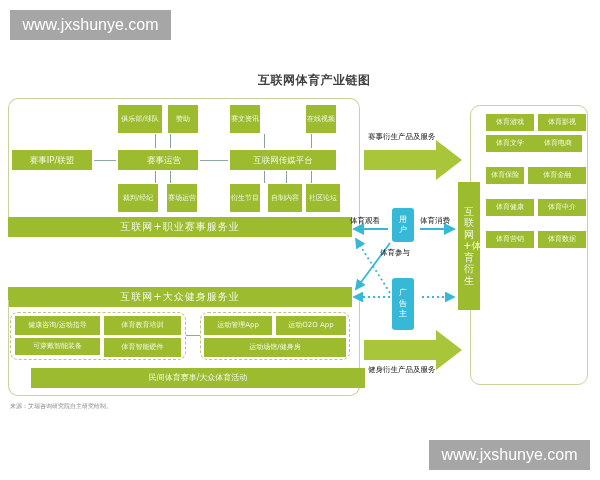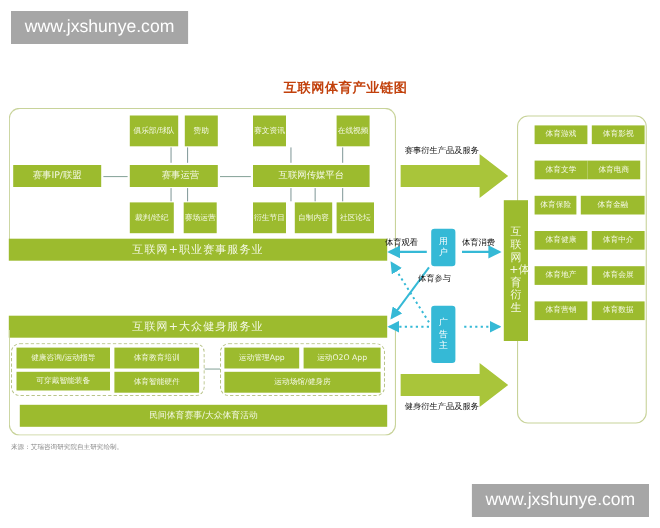--- a/index.html
+++ b/index.html
@@ -1,19 +1,19 @@
 <!DOCTYPE html>
 <html><head>
 <meta charset="utf-8">
 <style>
   * { margin: 0; padding: 0; box-sizing: border-box; }
   body { width: 600px; height: 480px; background: #ffffff; position: relative; overflow: hidden; font-family: "DejaVu Sans", sans-serif; }
   .abs { position: absolute; }
   .watermark { background: #a6a6a6; color: #ffffff; font-family: "Liberation Sans", sans-serif; font-size: 16px; display: flex; align-items: center; justify-content: center; }
-  .title { font-size: 12px; font-weight: bold; color: #c2410c; letter-spacing: 0.5px; }
+  .title { font-size: 12px; font-weight: bold; color: #404040; letter-spacing: 0.5px; }
   .frame { border: 1.5px solid #c8d39a; border-radius: 10px; }
   .gbox { background: #9cbb2e; color: #f4f8e4; font-size: 7px; display: flex; align-items: center; justify-content: center; text-align: center; line-height: 1.25; }
   .gbar { background: #9cbb2e; color: #f4f8e4; font-size: 10px; display: flex; align-items: center; justify-content: center; letter-spacing: 1px; }
   .dashed { border: 1.5px dashed #b9c48a; border-radius: 8px; }
   .cyan { background: #35b9d6; color: #fff; font-size: 8px; display: flex; align-items: center; justify-content: center; text-align: center; line-height: 1.3; border-radius: 3px; }
   .lbl { font-size: 7.5px; color: #111; white-space: nowrap; }
   .src { font-size: 6px; color: #888; }
   .vcol { background: #9cbb2e; color: #f4f8e4; font-size: 10px; display: flex; flex-direction: column; align-items: center; justify-content: center; line-height: 1.15; }
   .arrow-line { background: #8ea9a0; height: 1px; }
   .varrow { width: 1px; background: #8aa0a0; }
@@ -66,21 +66,21 @@
 <div class="abs gbox" style="left:15px;top:338px;width:85px;height:17px;">可穿戴智能装备</div>
 <div class="abs gbox" style="left:104px;top:338px;width:77px;height:19px;">体育智能硬件</div>
 
 <div class="abs arrow-line" style="left:186px;top:335px;width:14px;"></div>
 
 <div class="abs dashed" style="left:200px;top:312px;width:150px;height:48px;"></div>
 <div class="abs gbox" style="left:204px;top:316px;width:68px;height:19px;">运动管理App</div>
 <div class="abs gbox" style="left:276px;top:316px;width:70px;height:19px;">运动O2O App</div>
 <div class="abs gbox" style="left:204px;top:338px;width:142px;height:19px;">运动场馆/健身房</div>
 
-<div class="abs gbox" style="left:18px;top:368px;width:334px;height:20px;font-size:8px;">民间体育赛事/大众体育活动</div>
+<div class="abs gbox" style="left:31px;top:368px;width:334px;height:20px;font-size:8px;">民间体育赛事/大众体育活动</div>
 
 <div class="abs src" style="left:10px;top:402px;">来源：艾瑞咨询研究院自主研究绘制。</div>
 
 <div class="abs lbl" style="left:368px;top:132px;">赛事衍生产品及服务</div>
 <svg class="abs" style="left:364px;top:140px;" width="100" height="40">
   <polygon points="0,10 72,10 72,0 98,20 72,40 72,30 0,30" fill="#a9c53a"></polygon>
 </svg>
 
 <svg class="abs" style="left:364px;top:330px;" width="100" height="40">
   <polygon points="0,10 72,10 72,0 98,20 72,40 72,30 0,30" fill="#a9c53a"></polygon>
@@ -117,39 +117,35 @@
 <div class="abs cyan" style="left:392px;top:278px;width:22px;height:52px;">
   <span style="width:10px;word-break:break-all;">广告主</span>
 </div>
 
 <div class="abs frame" style="left:470px;top:105px;width:118px;height:280px;"></div>
 <div class="abs vcol" style="left:458px;top:182px;width:22px;height:128px;">
   <span style="width:12px;word-break:break-all;text-align:center;">互联网+体育衍生</span>
 </div>
 
 <div class="abs" style="left:486px;top:114px;width:100px;">
-  <div style="display:flex;gap:4px;margin-bottom:15px;">
+  <div style="display:flex;gap:4px;margin-bottom:4px;">
     <div class="gbox" style="width:48px;height:17px;">体育游戏</div>
     <div class="gbox" style="width:48px;height:17px;">体育影视</div>
   </div>
   <div style="display:flex;gap:0;margin-bottom:15px;">
     <div class="gbox" style="width:48px;height:17px;">体育文学</div>
     <div class="gbox" style="width:48px;height:17px;">体育电商</div>
   </div>
   <div style="display:flex;gap:4px;margin-bottom:15px;">
     <div class="gbox" style="width:48px;height:17px;">体育保险</div>
     <div class="gbox" style="width:72px;height:17px;">体育金融</div>
   </div>
   <div style="display:flex;gap:4px;margin-bottom:15px;">
     <div class="gbox" style="width:48px;height:17px;">体育健康</div>
     <div class="gbox" style="width:48px;height:17px;">体育中介</div>
   </div>
-  <div style="display:flex;gap:4px;margin-bottom:15px;">
-    <div class="gbox" style="width:48px;height:17px;">体育地产</div>
-    <div class="gbox" style="width:48px;height:17px;">体育会展</div>
-  </div>
   <div style="display:flex;gap:4px;margin-bottom:12px;">
     <div class="gbox" style="width:48px;height:17px;">体育营销</div>
     <div class="gbox" style="width:48px;height:17px;">体育数据</div>
   </div>
 </div>
 
 <div class="abs watermark" style="left:429px;top:440px;width:161px;height:30px;">www.jxshunye.com</div>
 
 </body></html>

